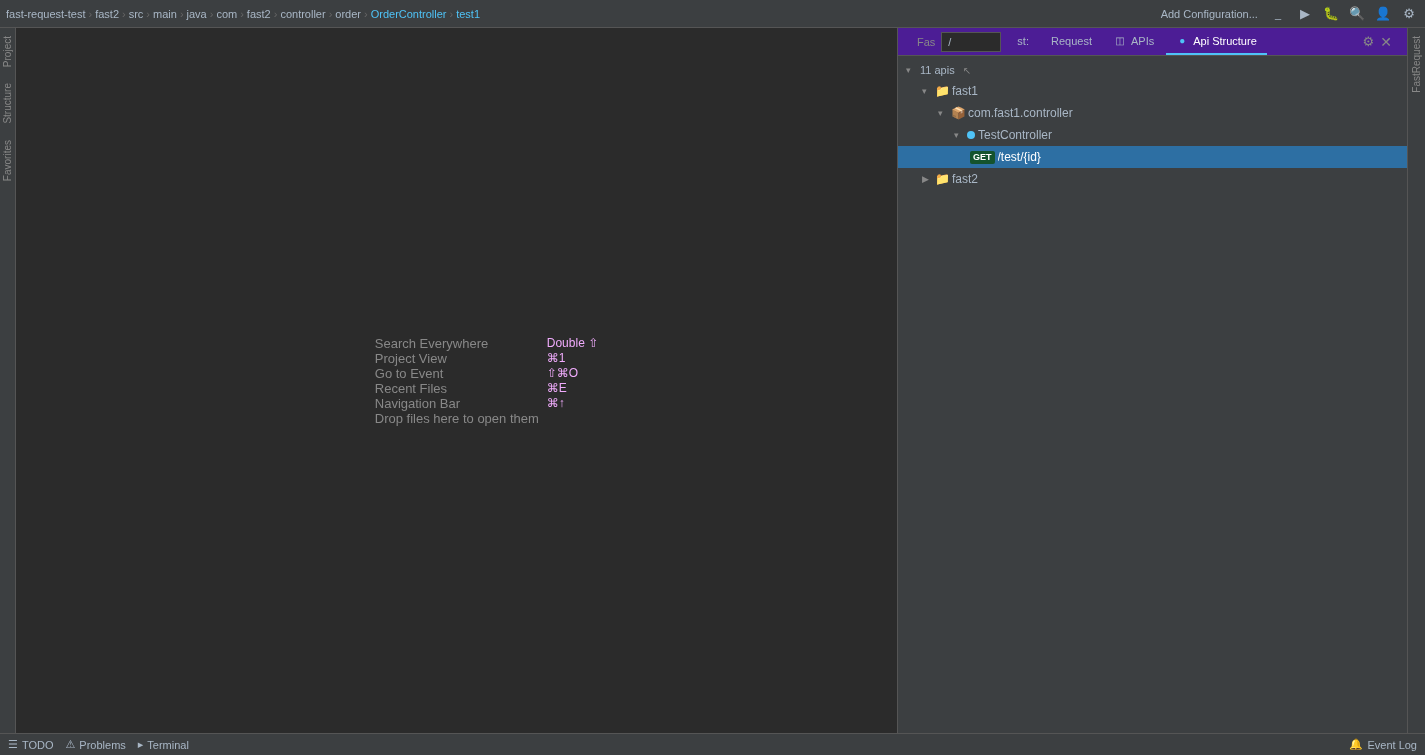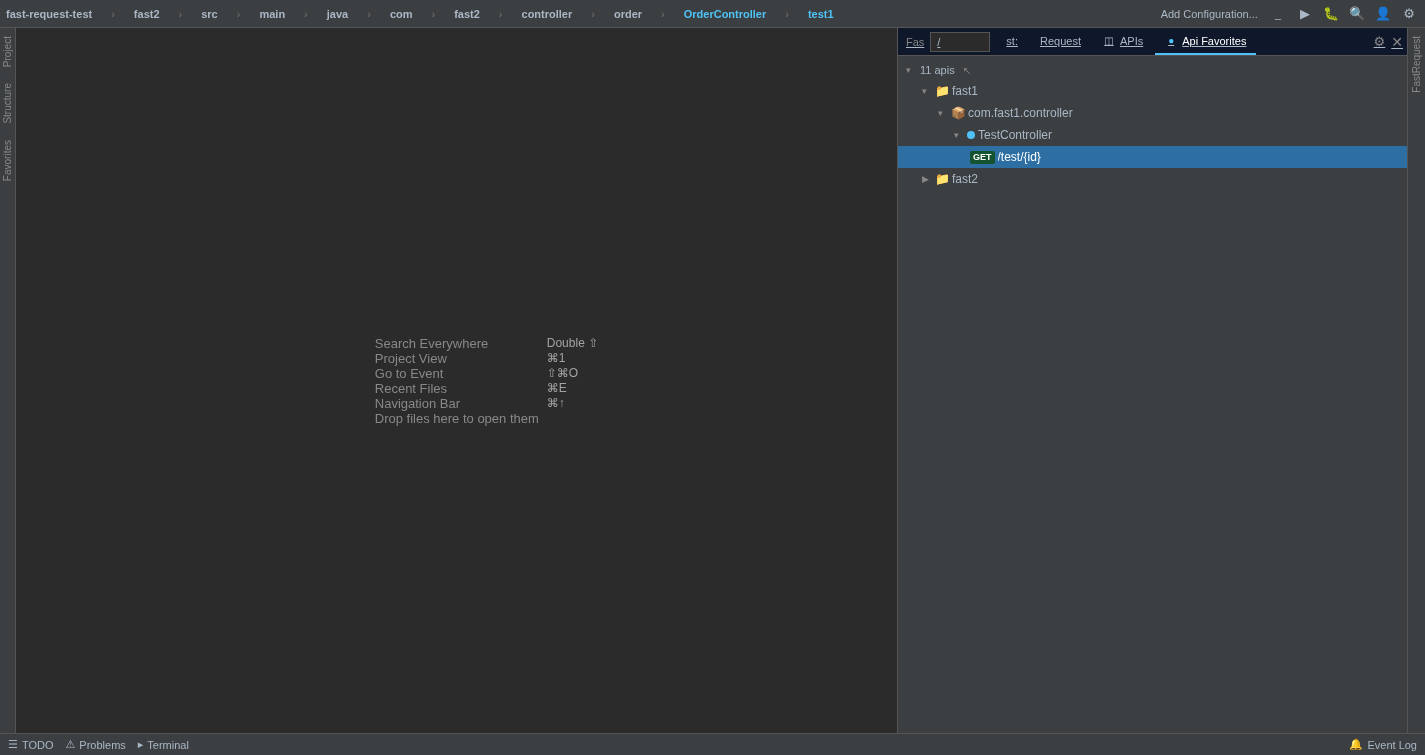--- a/index.html
+++ b/index.html
@@ -21,24 +21,23 @@
       background: #3c3f41;
       display: flex;
       align-items: center;
       padding: 0 6px;
       border-bottom: 1px solid #555;
       flex-shrink: 0;
     }
     .breadcrumb {
       display: flex;
       align-items: center;
-      gap: 18px;
-      font-size: 11px;
-      color: #a9b7c6;
-      font-weight: bold;
+      gap: 2px;
+      font-size: 11px;
+      color: #a9b7c6;
     }
     .breadcrumb-sep {
       color: #666;
       margin: 0 1px;
     }
     .breadcrumb-item {
       color: #a9b7c6;
     }
     .breadcrumb-item.blue {
       color: #4fc3f7;
@@ -105,44 +104,43 @@
       align-items: center;
       gap: 12px;
       font-size: 13px;
       color: #888;
     }
     .hint-label {
       color: #888;
       min-width: 160px;
     }
     .hint-shortcut {
-      color: #a3a3a3;
+      color: #f0abfc;
       font-size: 12px;
     }
 
     
     .right-panel {
       width: 510px;
       background: #3c3f41;
       display: flex;
       flex-direction: column;
       border-left: 1px solid #555;
     }
 
     
     .right-panel-tabs {
       height: 28px;
-      background: #0f172a;
+      background: #4c1d95;
       display: flex;
       align-items: center;
       border-bottom: 1px solid #555;
-      padding: 0 4px;
+      padding: 0 15px;
       gap: 2px;
       flex-shrink: 0;
-      text-decoration: underline;
     }
     .rp-tab {
       height: 26px;
       padding: 0 10px;
       display: flex;
       align-items: center;
       gap: 5px;
       font-size: 11px;
       cursor: pointer;
       color: #a9b7c6;
@@ -417,21 +415,21 @@
       </div>
       <div class="rp-tab">
         <span>Request</span>
       </div>
       <div class="rp-tab">
         <span class="rp-tab-icon">◫</span>
         <span>APIs</span>
       </div>
       <div class="rp-tab active">
         <span class="rp-tab-icon" style="color:#4fc3f7;">●</span>
-        <span>Api Favorites</span>
+        <span>Api Structure</span>
       </div>
       <div class="rp-tab-settings">
         <span class="rp-settings-icon">⚙</span>
         <span class="rp-close-icon">✕</span>
       </div>
     </div>
 
     <div class="api-tree">
 
       <div class="tree-header tree-indent-1">

